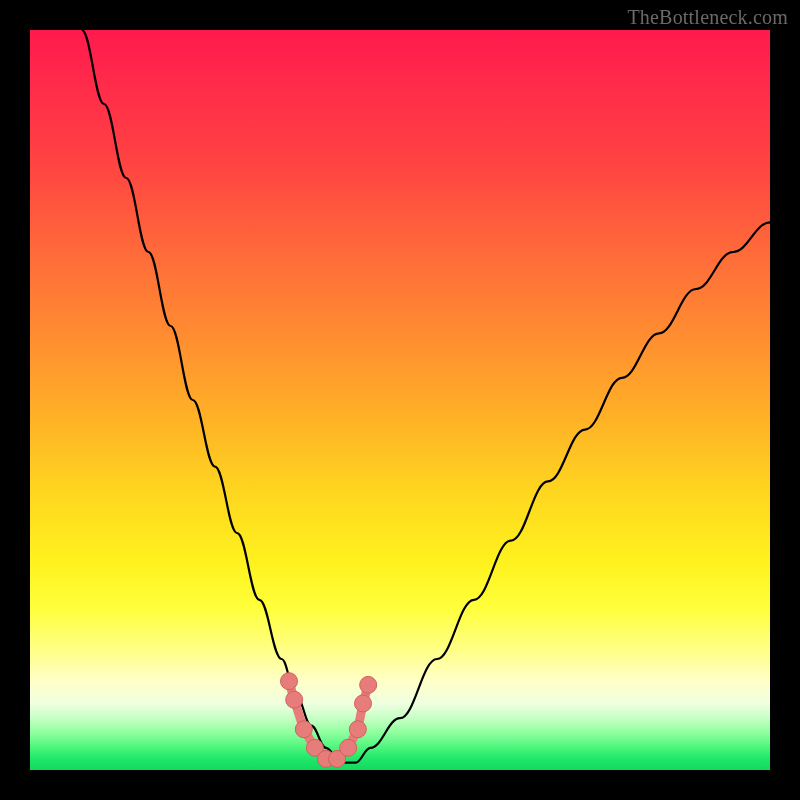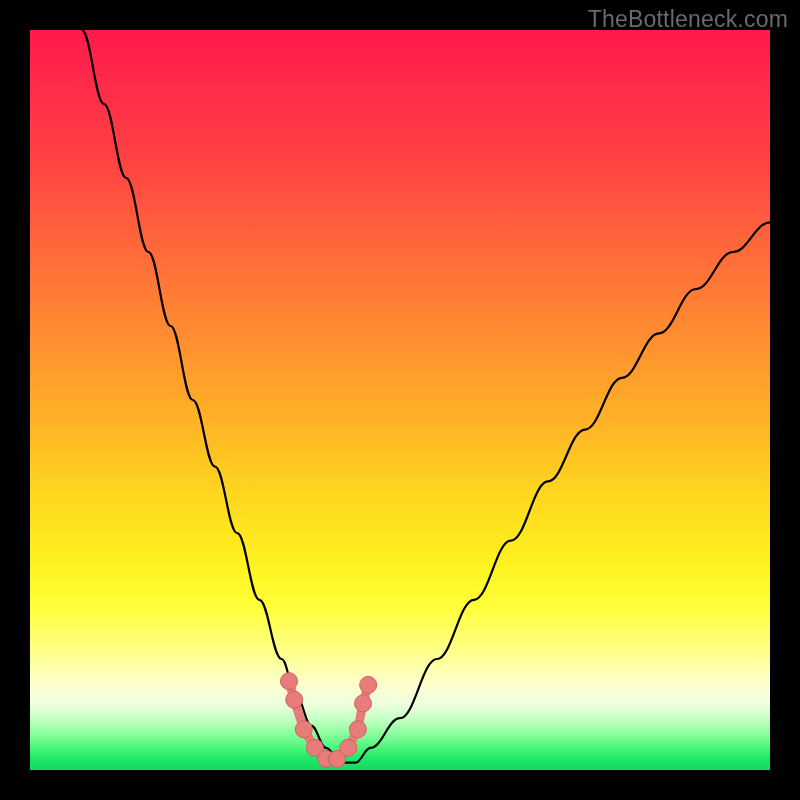--- a/index.html
+++ b/index.html
@@ -43,24 +43,25 @@
       #4cf57c 97%,
       #1ee86a 98.5%,
       #14d85f 100%
     );
   }
   .watermark {
     position: absolute;
     top: 6px;
     right: 12px;
     color: #6a6a6a;
-    font-size: 23px;
+    font-size: 20px;
     font-weight: 500;
     letter-spacing: 0.2px;
     z-index: 10;
+    font-family: Liberation Serif, serif;
   }
   svg.curve {
     position: absolute;
     left: 0;
     top: 0;
     width: 740px;
     height: 740px;
   }
 </style>
 </head>

